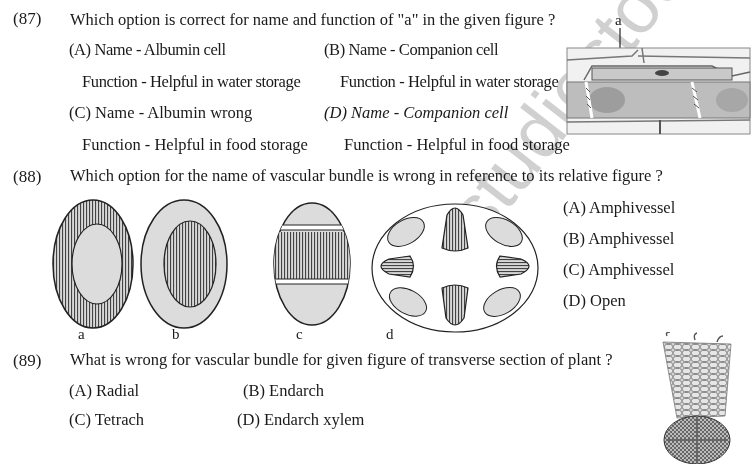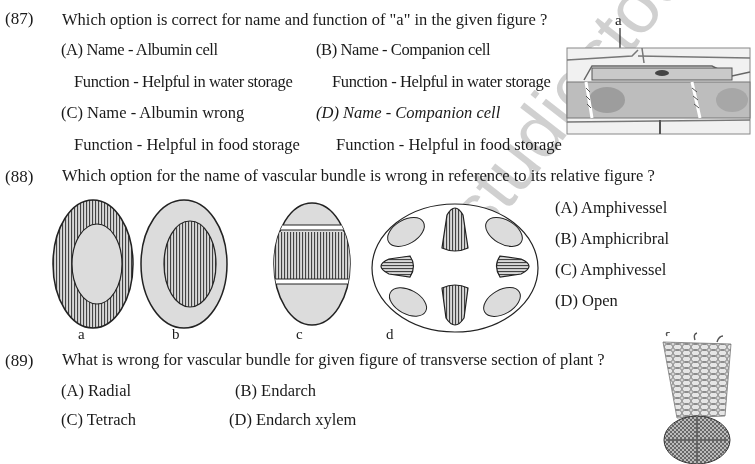--- a/index.html
+++ b/index.html
@@ -1,18 +1,18 @@
 <!DOCTYPE html>
 <html><head>
 <meta charset="utf-8">
 <style>
   html, body { margin:0; padding:0; background:#ffffff; }
   body { width:755px; height:464px; position:relative; overflow:hidden;
          font-family:"Liberation Serif", "DejaVu Serif", serif; color:#1a1a1a; }
-  .t { position:absolute; white-space:nowrap; font-size:16.5px; line-height:1; }
+  .t { position:absolute; white-space:nowrap; font-size:16.5px; line-height:1;margin-left:8px; }
   .qn { font-size:17px; }
   .lbl { position:absolute; font-size:15px; font-family:"Liberation Serif", serif; }
   .fig { position:absolute; }
   .watermark { position:absolute; left:430px; top:200px; font-family:"Liberation Sans", sans-serif;
                font-size:74px; color:rgba(170,170,170,0.55); transform:rotate(-52deg);
                transform-origin:left top; white-space:nowrap; pointer-events:none; }
 </style>
 </head>
 <body>
 
@@ -87,21 +87,21 @@
   <ellipse cx="454" cy="36" rx="20" ry="12" transform="rotate(30 454 36)" fill="#dcdcdc" stroke="#222" stroke-width="1"></ellipse>
   <ellipse cx="358" cy="106" rx="20" ry="12" transform="rotate(28 358 106)" fill="#dcdcdc" stroke="#222" stroke-width="1"></ellipse>
   <ellipse cx="452" cy="106" rx="20" ry="12" transform="rotate(-30 452 106)" fill="#dcdcdc" stroke="#222" stroke-width="1"></ellipse>
 </svg>
 <div class="lbl" style="left:78px;top:326px;">a</div>
 <div class="lbl" style="left:172px;top:326px;">b</div>
 <div class="lbl" style="left:296px;top:326px;">c</div>
 <div class="lbl" style="left:386px;top:326px;">d</div>
 
 <div class="t" style="left:555px;top:200px;">(A) Amphivessel</div>
-<div class="t" style="left:555px;top:231px;">(B) Amphicribral</div>
+<div class="t" style="left:555px;top:231px;">(B) Amphivessel</div>
 <div class="t" style="left:555px;top:262px;">(C) Amphivessel</div>
 <div class="t" style="left:555px;top:293px;">(D) Open</div>
 
 <div class="t qn" style="left:5px;top:352px;">(89)</div>
 <div class="t" style="left:62px;top:352px;">What is wrong for vascular bundle for given figure of transverse section of plant ?</div>
 <div class="t" style="left:61px;top:383px;">(A) Radial</div>
 <div class="t" style="left:235px;top:383px;">(B) Endarch</div>
 <div class="t" style="left:61px;top:412px;">(C) Tetrach</div>
 <div class="t" style="left:229px;top:412px;">(D) Endarch xylem</div>
 

